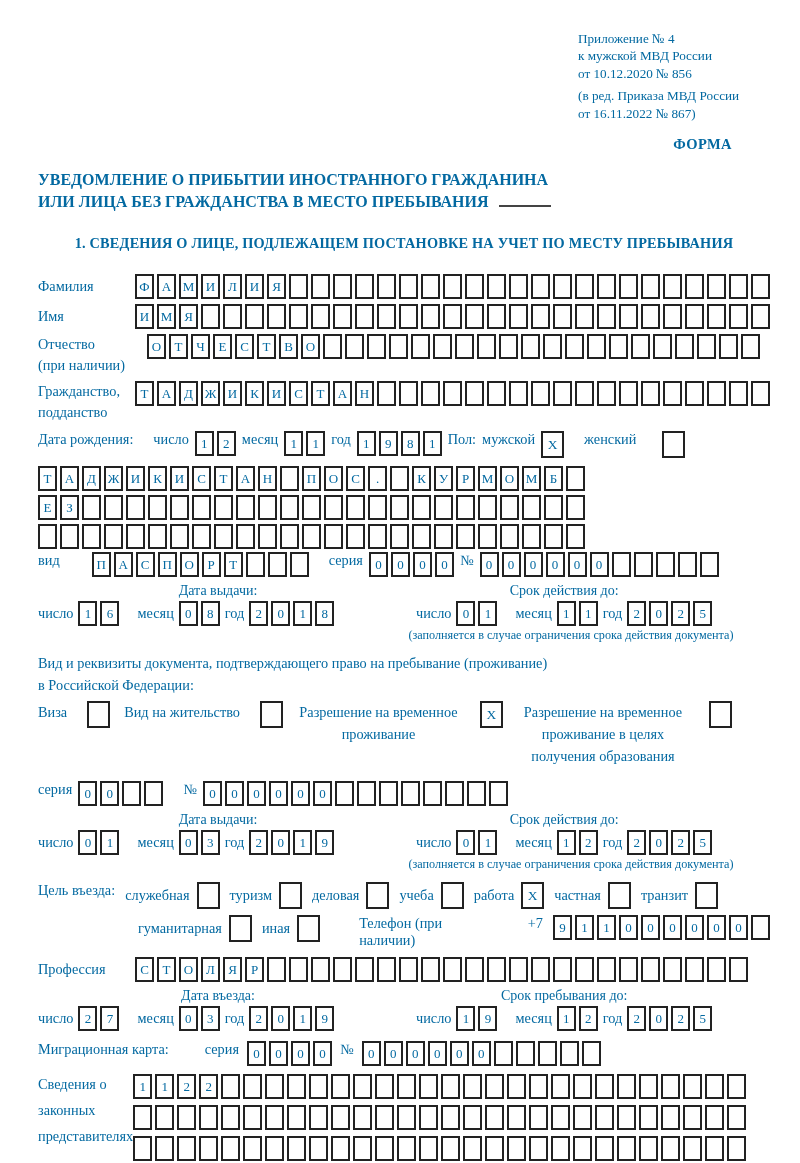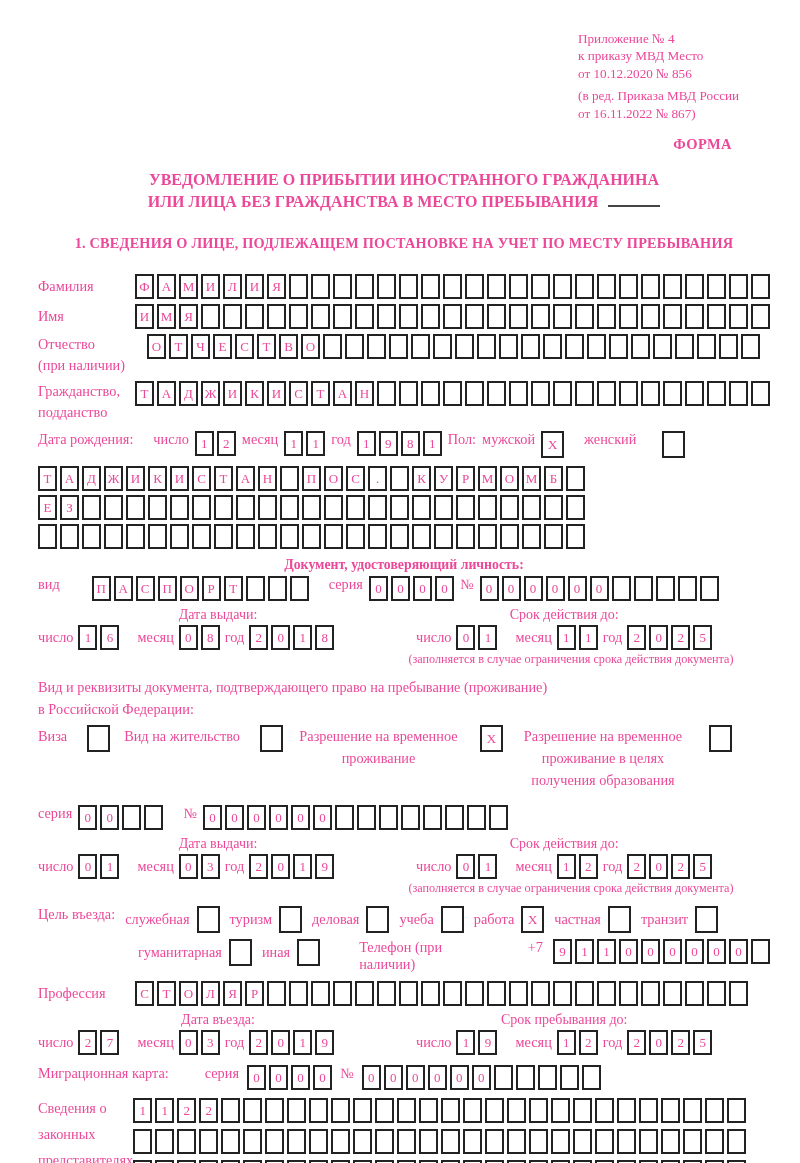--- a/index.html
+++ b/index.html
@@ -1,26 +1,26 @@
 <!DOCTYPE html>
 <html><head>
 <meta charset="utf-8">
 <style>
   html,body{margin:0;padding:0;background:#e9e9e9;}
   .page{
     width:800px;height:1163px;box-sizing:border-box;background:#ffffff;
     padding:30px 30px 0 38px;overflow:hidden;position:relative;
-    font-family:"Liberation Serif","DejaVu Serif",serif;color:#ec4899;
+    font-family:"Liberation Serif","DejaVu Serif",serif;color:#0369a1;
   }
   
   .hdr{margin-left:auto;width:192px;font-size:13.2px;line-height:1.32;}
   .hdr .sub{margin-top:5px;}
   .forma{ text-align:right;padding-right:38px;font-weight:bold;font-size:14.5px;margin-top:14px;letter-spacing:.4px;}
   
-  .title{text-align:center;font-weight:bold;font-size:16px;line-height:1.38;margin-top:16px;}
+  .title{text-align:left;font-weight:bold;font-size:16px;line-height:1.38;margin-top:16px;}
   .title-blank{display:inline-block;width:52px;border-bottom:2px solid #444;height:13px;margin-left:10px;}
   .sec1{text-align:center;font-weight:bold;font-size:14.3px;margin-top:22px;letter-spacing:.2px;}
   
   .cell{
     display:inline-block;width:15px;height:21px;border:2px solid #222;
     text-align:center;font-size:13px;line-height:21px;background:#fff;flex:0 0 auto;
   }
   .cells{display:flex;gap:3px;flex-wrap:nowrap;}
   .frow{display:flex;align-items:flex-start;margin-top:5px;font-size:14.3px;}
   .lbl{flex:0 0 97px;line-height:24px;}
@@ -55,21 +55,21 @@
   .p-item{display:flex;align-items:center;gap:7px;}
   .mt8{margin-top:8px;}.mt10{margin-top:10px;}.mt14{margin-top:14px;}
 </style>
 </head>
 <body>
 
 <div class="page">
 
   <div class="hdr">
     <div>Приложение № 4</div>
-    <div>к приказу МВД Место</div>
+    <div>к мужской МВД России</div>
     <div>от 10.12.2020 № 856</div>
     <div class="sub">(в ред. Приказа МВД России</div>
     <div>от 16.11.2022 № 867)</div>
   </div>
 
   <div class="forma">ФОРМА</div>
 
   <div class="title">
     <div>УВЕДОМЛЕНИЕ О ПРИБЫТИИ ИНОСТРАННОГО ГРАЖДАНИНА</div>
     <div>
@@ -332,21 +332,20 @@
           <span class="cell">&nbsp;</span>
           <span class="cell">&nbsp;</span>
           <span class="cell">&nbsp;</span>
           <span class="cell">&nbsp;</span>
           <span class="cell">&nbsp;</span>
           <span class="cell">&nbsp;</span>
         </div>
     </div>
   </div>
 
-  <div class="doc-head">Документ, удостоверяющий личность:</div>
 
   <div class="inl" style="margin-top:3px;">
     <span>вид</span>
     <span class="gap20"></span>
     <span class="cells">
         <span class="cell">П</span>
         <span class="cell">А</span>
         <span class="cell">С</span>
         <span class="cell">П</span>
         <span class="cell">О</span>

